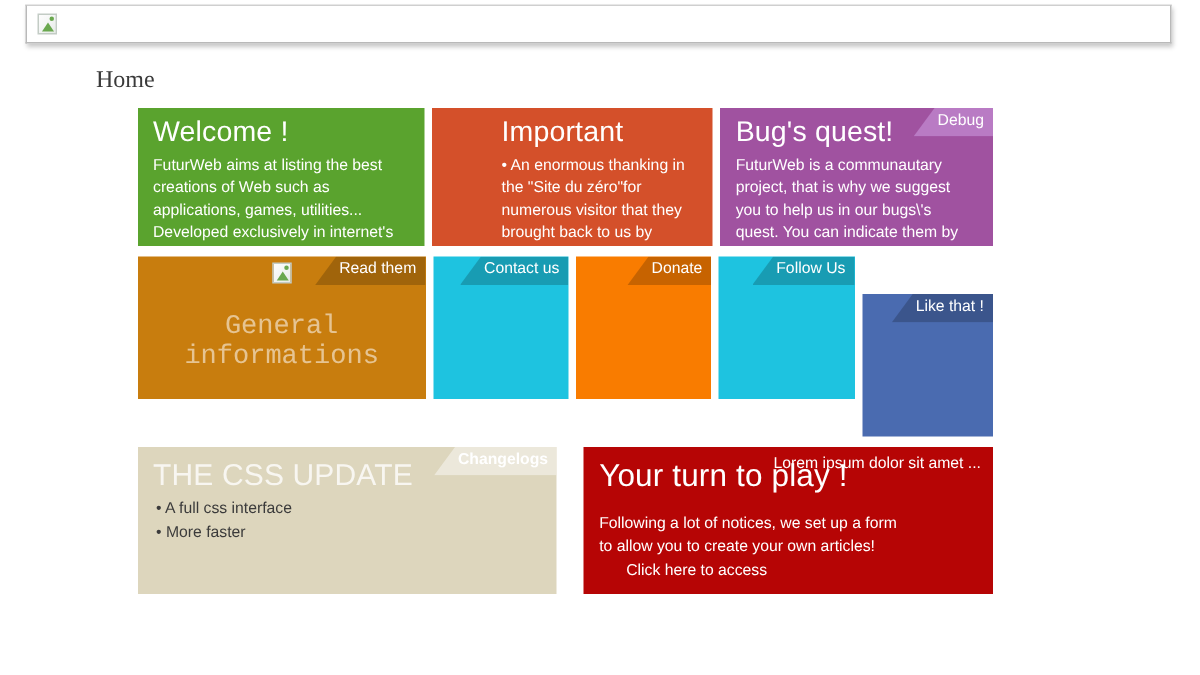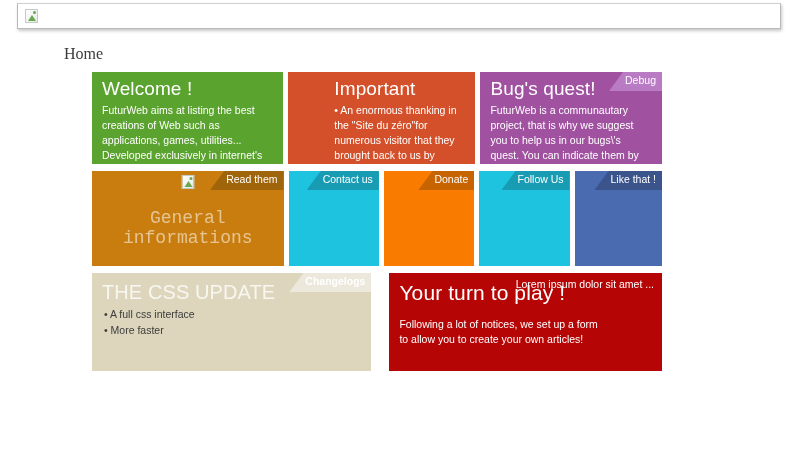--- a/index.html
+++ b/index.html
@@ -134,21 +134,21 @@
   .t-bugs .ribbon { background: #b97bc4; }
 
   .row-1 .tile { height: 92px; }
 
   
   .row-2 .tile { height: 95px; }
   .t-general { background: #c87d0e; width: 195px; }
   .t-contact { background: #1ec3e0; width: 92px; margin-left: 5px; }
   .t-donate  { background: #f97c00; width: 92px; margin-left: 5px; }
   .t-follow  { background: #1ec3e0; width: 92px; margin-left: 5px; }
-  .t-like    { background: #4a6bb0; width: 89px; margin-left: 5px; }
+  .t-like    { background: #4a6bb0; width: 89px; margin-left: 5px; margin-top: 25px; }
 
   .general-img {
     position: absolute;
     left: 50%;
     top: 4px;
     transform: translateX(-50%);
   }
   .general-label {
     position: absolute;
     left: 0;
@@ -288,19 +288,20 @@
           <li>More faster</li>
         </ul>
       </div>
 
       <div class="tile t-play">
         <div class="play-note">Lorem ipsum dolor sit amet ...</div>
         <h2 class="tile-title">Your turn to play !</h2>
         <div class="play-body">
           <div>Following a lot of notices, we set up a form</div>
           <div>to allow you to create your own articles!</div>
+          <a class="play-link" href="#">Click here to access</a>
         </div>
       </div>
 
     </div>
 
   </div>
 </div>
 
 </body></html>

